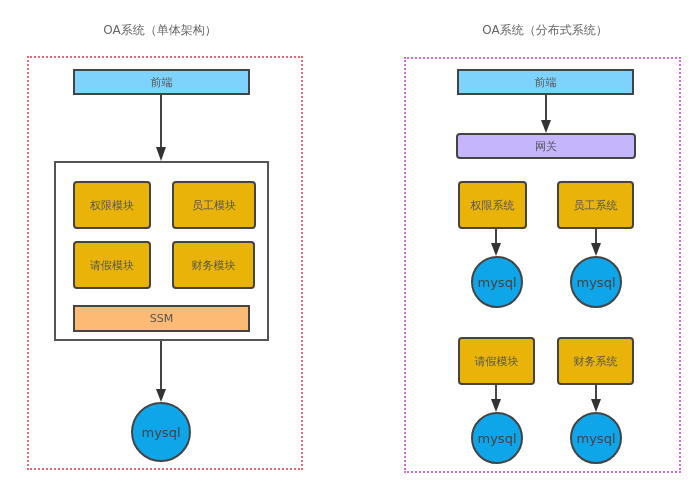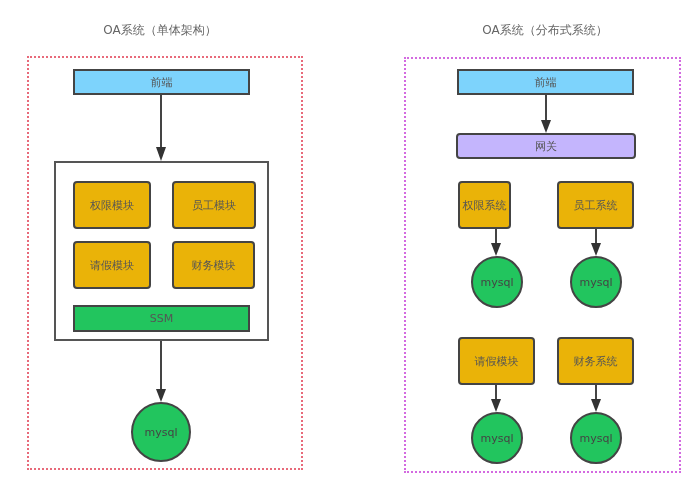--- a/index.html
+++ b/index.html
@@ -7,24 +7,24 @@
          font-family: "DejaVu Sans", "Liberation Sans", sans-serif; color: #555; }
   .abs { position: absolute; box-sizing: border-box; }
   .title { font-size: 12px; color: #666; text-align: center; width: 220px; }
   .frame-red { border: 2px dotted #e86a7a; }
   .frame-mag { border: 2px dotted #d36ae0; }
   .box { display: flex; align-items: center; justify-content: center;
          font-size: 11px; color: #555; border: 2px solid #444; }
   .green { background: #7dd3fc; }
   .lav { background: #c4b5fd; border-radius: 4px; }
   .peach { background: #eab308; border-radius: 4px; }
-  .cyan { background: #22c55e; }
+  .cyan { background: #fdba74; }
   .container { border: 2px solid #555; background: #fff; }
-  .db { border-radius: 50%; background: #22c55e; border: 2px solid #444;
-        display: flex; align-items: center; justify-content: center; font-size: 11px; color: #444; }
+  .db { border-radius: 50%; background: #0ea5e9; border: 2px solid #444;
+        display: flex; align-items: center; justify-content: center; font-size: 13px; color: #444; }
   svg.arrows { position: absolute; left: 0; top: 0; }
 </style>
 </head>
 <body>
 
 <div class="abs title" style="left:50px; top:22px;">OA系统（单体架构）</div>
 <div class="abs frame-red" style="left:27px; top:56px; width:276px; height:414px;"></div>
 
 <div class="abs box green" style="left:73px; top:69px; width:177px; height:26px;">前端</div>
 
@@ -36,21 +36,21 @@
 <div class="abs box cyan" style="left:73px; top:305px; width:177px; height:27px;">SSM</div>
 
 <div class="abs db" style="left:131px; top:402px; width:60px; height:60px;">mysql</div>
 
 <div class="abs title" style="left:435px; top:22px;">OA系统（分布式系统）</div>
 <div class="abs frame-mag" style="left:404px; top:57px; width:277px; height:416px;"></div>
 
 <div class="abs box green" style="left:457px; top:69px; width:177px; height:26px;">前端</div>
 <div class="abs box lav" style="left:456px; top:133px; width:180px; height:26px;">网关</div>
 
-<div class="abs box peach" style="left:458px; top:181px; width:53px; height:48px;">权限系统</div>
+<div class="abs box peach" style="left:458px; top:181px; width:69px; height:48px;">权限系统</div>
 <div class="abs box peach" style="left:557px; top:181px; width:77px; height:48px;">员工系统</div>
 <div class="abs box peach" style="left:458px; top:337px; width:77px; height:48px;">请假模块</div>
 <div class="abs box peach" style="left:557px; top:337px; width:77px; height:48px;">财务系统</div>
 
 <div class="abs db" style="left:471px; top:256px; width:52px; height:52px;">mysql</div>
 <div class="abs db" style="left:570px; top:256px; width:52px; height:52px;">mysql</div>
 <div class="abs db" style="left:471px; top:412px; width:52px; height:52px;">mysql</div>
 <div class="abs db" style="left:570px; top:412px; width:52px; height:52px;">mysql</div>
 
 <svg class="arrows" width="698" height="499">

